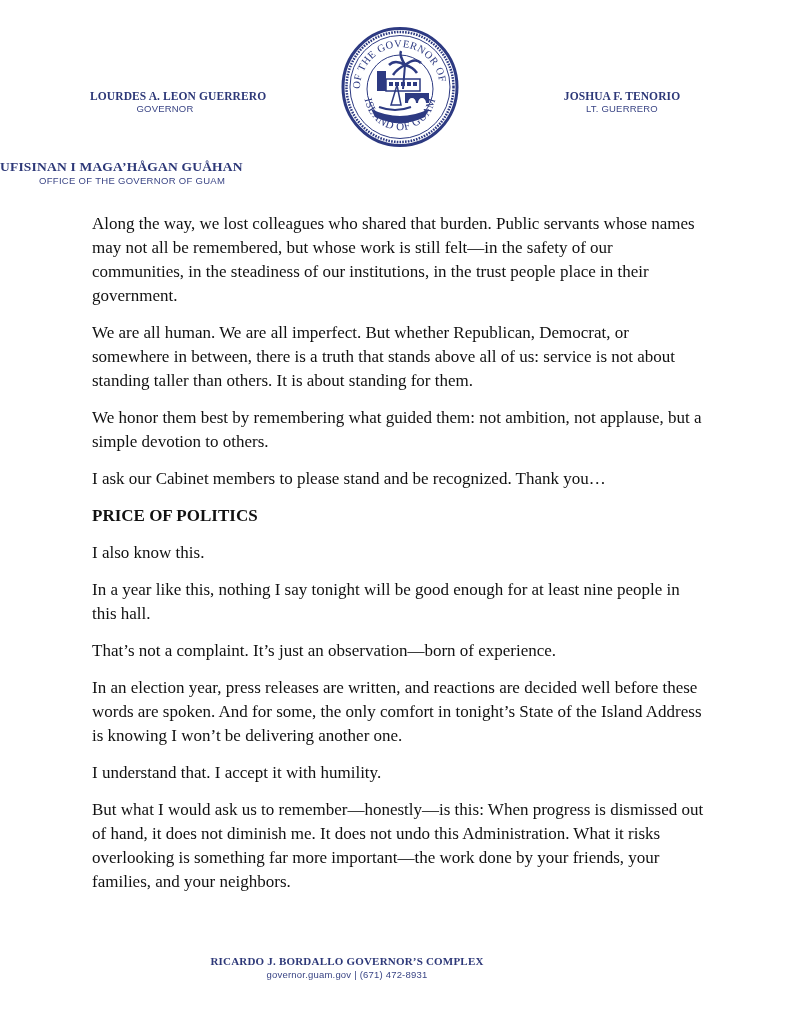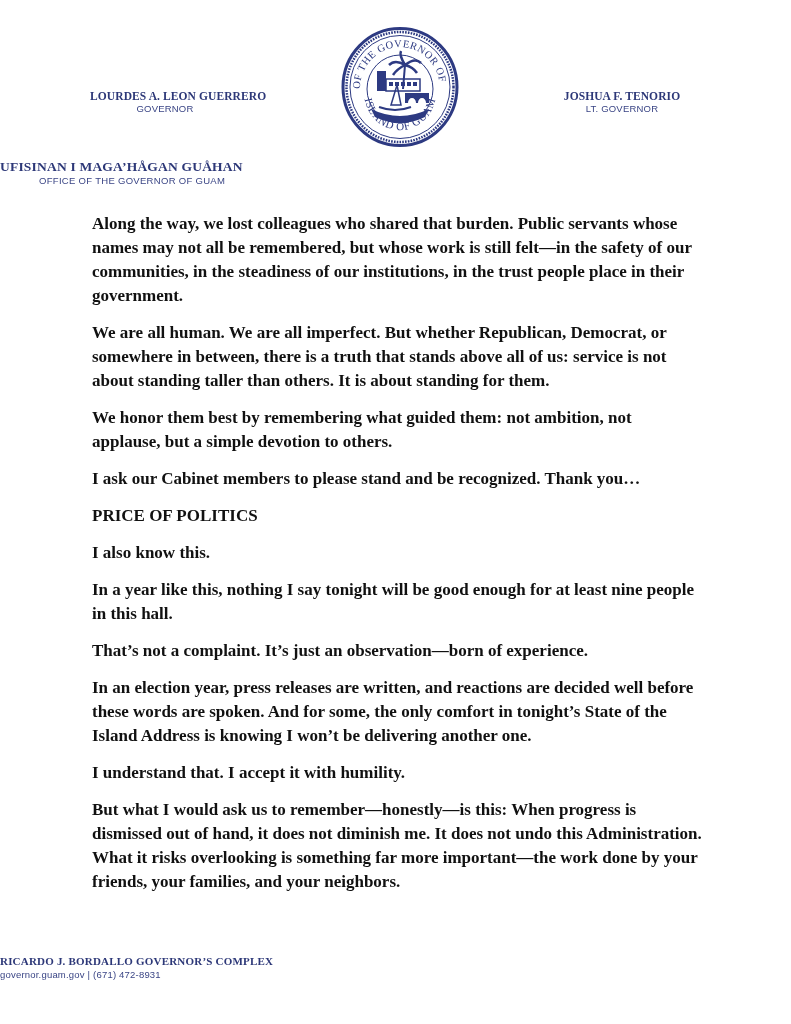--- a/index.html
+++ b/index.html
@@ -32,26 +32,26 @@
       letter-spacing: 0.2px; line-height: 16px;
     }
     .office .english {
       font-family: "Liberation Sans", sans-serif; font-size: 9.5px; letter-spacing: 0.3px;
       color: #3a4585; line-height: 12px; padding-left: 39px;
     }
     .body-text {
       position: absolute; left: 92px; top: 212px; width: 612px;
       font-size: 17px; line-height: 24px;
     }
-    .body-text p { margin: 0 0 13px 0; font-weight: bold; }
+    .body-text p { margin: 0 0 13px 0; }
     .body-text h2 {
       margin: 0 0 13px 0; font-size: 17px; line-height: 24px; font-weight: bold;
     }
     .footer {
-      position: absolute; top: 954px; left: 0; width: 694px; color: #2d3878;
+      position: absolute; top: 954px; left: 0; width: 694px; text-align: center; color: #2d3878;
     }
     .footer .complex {
       font-family: "Liberation Serif", serif; font-weight: bold; font-size: 11px;
       letter-spacing: 0.2px; line-height: 14px;
     }
     .footer .line {
       font-family: "Liberation Sans", sans-serif; font-size: 9.5px; line-height: 13px;
       color: #3a4585; letter-spacing: 0.2px;
     }
   </style>
@@ -97,21 +97,21 @@
 
       <path d="M50 78 L56 58 L60 78 Z" fill="none" stroke="#2d3a82" stroke-width="1.5"></path>
       <path d="M38 80 Q54 86 70 80" stroke="#2d3a82" stroke-width="2" fill="none"></path>
 
       <path d="M30 82 Q59 96 88 82 L84 90 Q59 102 34 90 Z" fill="#2d3a82"></path>
     </svg>
   </div>
 
   <div class="official ltgov">
     <div class="name">JOSHUA F. TENORIO</div>
-    <div class="title">LT. GOVERNOR</div>
+    <div class="title">LT. GUERRERO</div>
   </div>
 
   <div class="office">
     <div class="native">UFISINAN I MAGA’HÅGAN GUÅHAN</div>
     <div class="english">OFFICE OF THE GOVERNOR OF GUAM</div>
   </div>
 </div>
 
 <div class="body-text">
   <p>Along the way, we lost colleagues who shared that burden. Public servants whose names may not all be remembered, but whose work is still felt—in the safety of our communities, in the steadiness of our institutions, in the trust people place in their government.</p>

